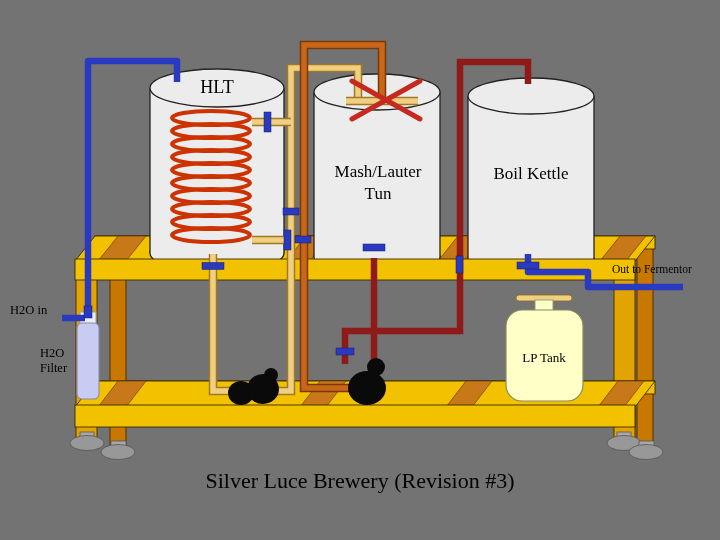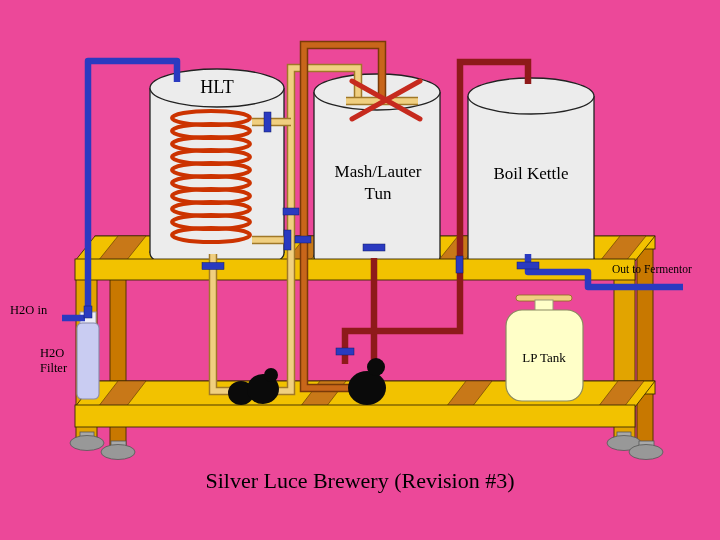--- a/index.html
+++ b/index.html
@@ -1,20 +1,20 @@
 <!DOCTYPE html>
 <html><head>
 <meta charset="utf-8">
 <style>
   html, body { margin: 0; padding: 0; background: #ffffff; }
   .canvas {
     position: relative;
     width: 720px;
     height: 540px;
-    background: #ec4899;
+    background: #737373;
     overflow: hidden;
     font-family: "Liberation Serif", serif;
   }
   svg { display: block; }
   text {
     font-family: "Liberation Serif", serif;
     fill: #000000;
   }
   .t18 { font-size: 18px; }
   .t17 { font-size: 17px; }

